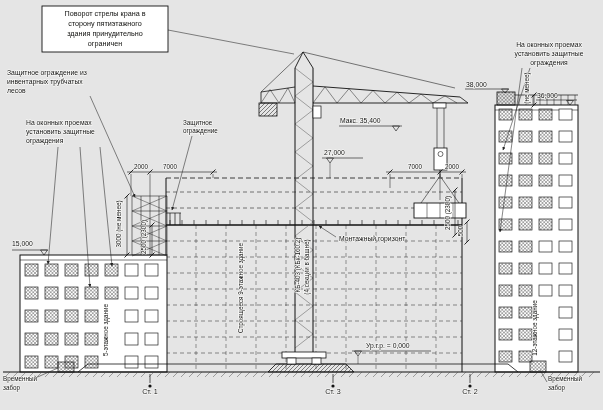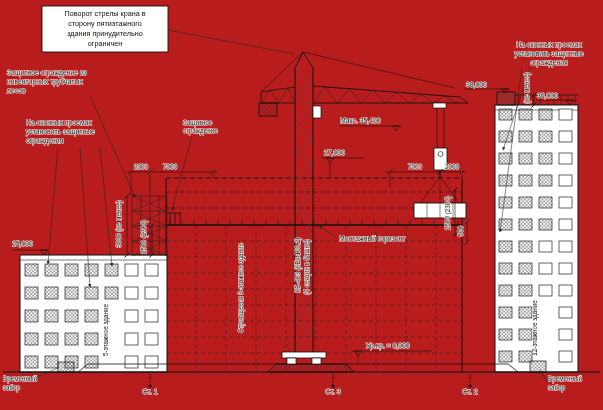--- a/index.html
+++ b/index.html
@@ -1,16 +1,16 @@
 <!DOCTYPE html>
 <html><head>
 <meta charset="utf-8">
 <style>
   html,body{margin:0;padding:0;background:#ffffff;}
-  .stage{position:relative;width:603px;height:410px;background:#b91c1c;overflow:hidden;}
+  .stage{position:relative;width:603px;height:410px;background:#e5e5e5;overflow:hidden;}
   svg{display:block;}
   text{font-family:"Liberation Sans",sans-serif;font-size:6.8px;fill:#111;
        paint-order:stroke;stroke:#fdfdfb;stroke-width:1.1px;}
   text.t7{font-size:7.2px;}
   text.t6{font-size:6.3px;}
   text.dim{font-size:6.3px;}
 </style>
 </head>
 <body>
 

